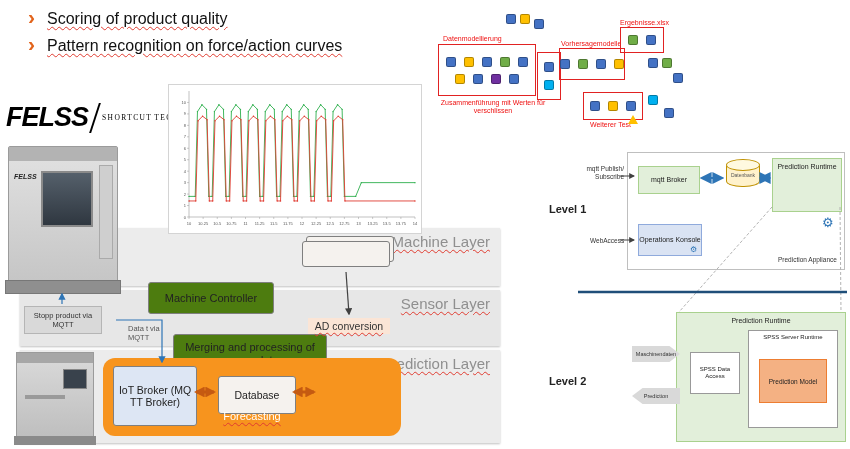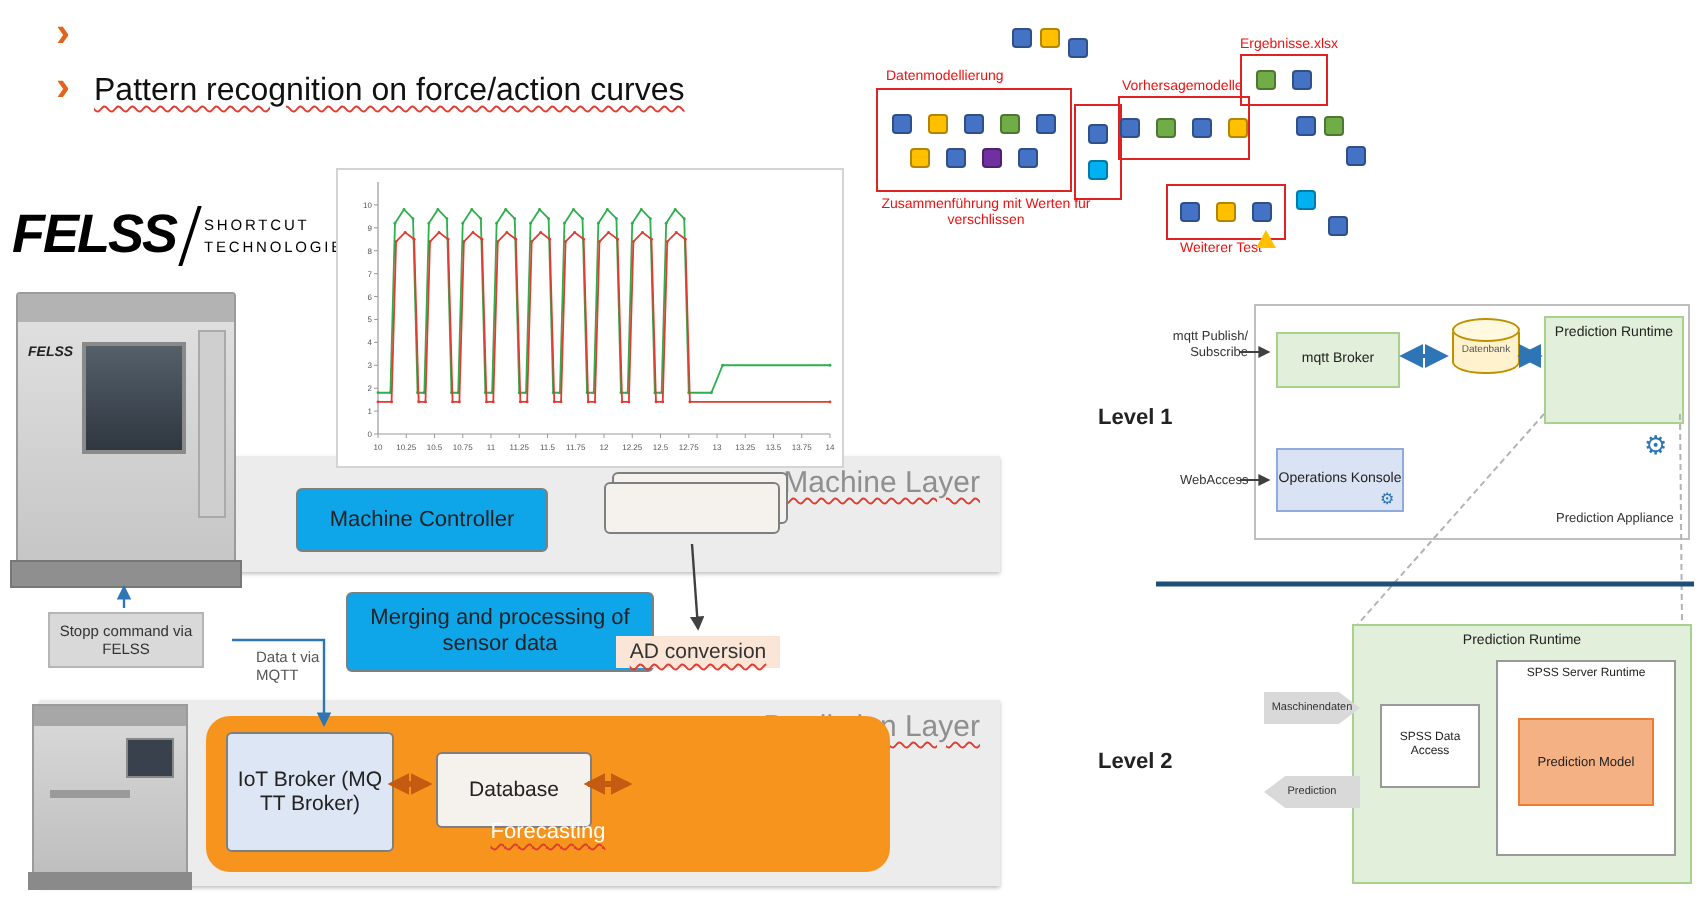--- a/index.html
+++ b/index.html
@@ -8,21 +8,21 @@
   .squiggle{text-decoration-line:underline;text-decoration-style:wavy;
             text-decoration-color:#e03c31;text-decoration-thickness:1px;text-underline-offset:2px;}
   
   .bullet{position:absolute;left:28px;display:flex;align-items:baseline;gap:12px;}
   .chev{color:#e2641c;font-weight:bold;font-size:21px;line-height:1;}
   .btext{font-size:16px;color:#111;}
   
   .logo{position:absolute;left:6px;top:102px;display:flex;align-items:center;gap:6px;}
   .logo-brand{font-size:27px;font-weight:bold;font-style:italic;letter-spacing:-1px;color:#000;}
   .logo-slash{width:2px;height:30px;background:#000;transform:skewX(-18deg);}
-  .logo-sub{display:flex;flex-direction:column;gap:2px;}
+  .logo-sub{display:flex;flex-direction:row;gap:2px;font-family:Liberation Serif, serif;}
   .logo-sub span{font-size:7.5px;letter-spacing:1.4px;color:#000;}
   
   .chart{position:absolute;left:168px;top:84px;width:252px;height:148px;background:#fff;
          border:1px solid #d4d4d4;z-index:2;}
   
   .machine-lg{position:absolute;left:8px;top:146px;width:108px;height:142px;
     background:linear-gradient(180deg,#e2e2e2,#c4c4c4);border:1px solid #9b9b9b;border-radius:2px;z-index:2;}
   .m-top{position:absolute;left:0;top:0;right:0;height:14px;background:#b3b3b3;}
   .m-win{position:absolute;left:32px;top:24px;width:48px;height:52px;
     background:linear-gradient(180deg,#55606b,#2f3740);border:2px solid #8a8a8a;}
@@ -32,32 +32,32 @@
   .machine-sm{position:absolute;left:16px;top:352px;width:76px;height:88px;
     background:linear-gradient(180deg,#dadada,#bdbdbd);border:1px solid #9b9b9b;z-index:3;}
   .ms-top{position:absolute;left:0;top:0;right:0;height:10px;background:#a7a7a7;}
   .ms-panel{position:absolute;right:6px;top:16px;width:22px;height:18px;background:#39424c;border:1px solid #888;}
   .ms-slot{position:absolute;left:8px;top:42px;width:40px;height:4px;background:#9a9a9a;}
   .ms-base{position:absolute;left:-3px;right:-3px;bottom:-4px;height:9px;background:#8a8a8a;}
   
   .band{position:absolute;left:20px;width:480px;background:#ececec;box-shadow:0 1px 2px rgba(0,0,0,.25);z-index:1;}
   .band-label{position:absolute;right:10px;top:5px;font-size:15px;color:#8f8f8f;}
   
-  .gbox{position:absolute;background:#0ea5e9;border:1.5px solid #7f7f7f;border-radius:3px;
+  .gbox{position:absolute;background:#4d7c0f;border:1.5px solid #7f7f7f;border-radius:3px;
         display:flex;align-items:center;justify-content:center;text-align:center;
-        font-size:11px;color:#222;line-height:1.15;padding:2px;z-index:3;}
+        font-size:11px;color:#222;line-height:1.15;padding:2px;z-index:3;margin-top:38px;}
   .sens{position:absolute;width:86px;height:24px;background:#f5f2ee;border:1.5px solid #7f7f7f;border-radius:3px;z-index:3;}
   .ad{position:absolute;left:308px;top:318px;width:82px;height:16px;background:#fbe5d6;
       display:flex;align-items:center;justify-content:center;font-size:10.5px;color:#333;z-index:3;}
   .small-grey{position:absolute;background:#d9d9d9;border:1px solid #b5b5b5;font-size:7.5px;color:#333;
       display:flex;align-items:center;justify-content:center;text-align:center;line-height:1.25;z-index:3;}
   .tiny-label{position:absolute;font-size:7.5px;color:#555;line-height:1.15;z-index:3;}
   
   .forecast-wrap{position:absolute;left:103px;top:358px;width:298px;height:78px;background:#f7941e;
-      border-radius:12px;z-index:3;padding-left:44px;}
+      border-radius:12px;z-index:3;}
   .forecast-label{position:absolute;left:0;right:0;bottom:14px;text-align:center;color:#fff;font-size:11px;}
   .fbox{position:absolute;background:#f5f2ee;border:1.5px solid #7f7f7f;border-radius:3px;
         display:flex;align-items:center;justify-content:center;text-align:center;
         font-size:10.5px;color:#222;line-height:1.15;padding:2px;}
   .fbox.blue{background:#dde6f4;}
   
   .redbox{position:absolute;border:1px solid #e12222;z-index:2;display:flex;align-items:center;justify-content:center;}
   .redbox .rows{display:flex;flex-direction:column;gap:7px;align-items:center;}
   .nrow{display:flex;gap:8px;}
   .ncol{display:flex;flex-direction:column;gap:8px;align-items:center;}
@@ -97,20 +97,21 @@
   .l2title{position:absolute;left:0;right:0;top:4px;text-align:center;font-size:7px;color:#222;}
   .overlay{position:absolute;left:0;top:0;z-index:6;pointer-events:none;}
 </style>
 </head>
 <body>
 
 <div class="slide">
 
   <div class="bullet" style="top:6px;">
     <span class="chev">›</span>
+    <span class="btext squiggle">Scoring of product quality</span>
   </div>
   <div class="bullet" style="top:33px;">
     <span class="chev">›</span>
     <span class="btext squiggle">Pattern recognition on force/action curves</span>
   </div>
 
   <div class="logo">
     <span class="logo-brand">FELSS</span>
     <span class="logo-slash"></span>
     <span class="logo-sub">
@@ -354,31 +355,34 @@
   <span class="n nb ln" style="left:648px;top:58px;"></span>
   <span class="n ng ln" style="left:662px;top:58px;"></span>
   <span class="n nb ln" style="left:673px;top:73px;"></span>
   <span class="n nc ln" style="left:648px;top:95px;"></span>
   <span class="n nb ln" style="left:664px;top:108px;"></span>
   <span class="tri" style="left:628px;top:115px;"></span>
 
   <div class="band" style="top:228px;height:58px;">
     <span class="band-label squiggle">Machine Layer</span>
   </div>
+  <div class="band" style="top:290px;height:56px;background:#e7e7e7;">
+    <span class="band-label squiggle">Sensor Layer</span>
+  </div>
   <div class="band" style="top:350px;height:93px;">
     <span class="band-label squiggle">Prediction Layer</span>
   </div>
 
   <div class="gbox" style="left:148px;top:244px;width:120px;height:26px;">Machine Controller</div>
   <div class="sens" style="left:306px;top:236px;"></div>
   <div class="sens" style="left:302px;top:241px;"></div>
 
   <div class="gbox" style="left:173px;top:296px;width:148px;height:34px;">Merging and processing of sensor data</div>
   <div class="ad squiggle">AD conversion</div>
-  <div class="small-grey" style="left:24px;top:306px;width:76px;height:26px;">Stopp command via FELSS</div>
+  <div class="small-grey" style="left:24px;top:306px;width:76px;height:26px;">Stopp product via MQTT</div>
   <div class="tiny-label" style="left:128px;top:325px;width:46px;">Data t via MQTT</div>
 
   <div class="forecast-wrap">
     <div class="fbox blue" style="left:10px;top:8px;width:78px;height:54px;">IoT Broker (MQ TT Broker)</div>
     <div class="fbox" style="left:115px;top:18px;width:72px;height:32px;">Database</div>
     <span class="forecast-label squiggle">Forecasting</span>
   </div>
 
   <span class="level-label" style="left:549px;top:203px;">Level 1</span>
   <div class="panel" style="left:627px;top:152px;width:216px;height:116px;"></div>

